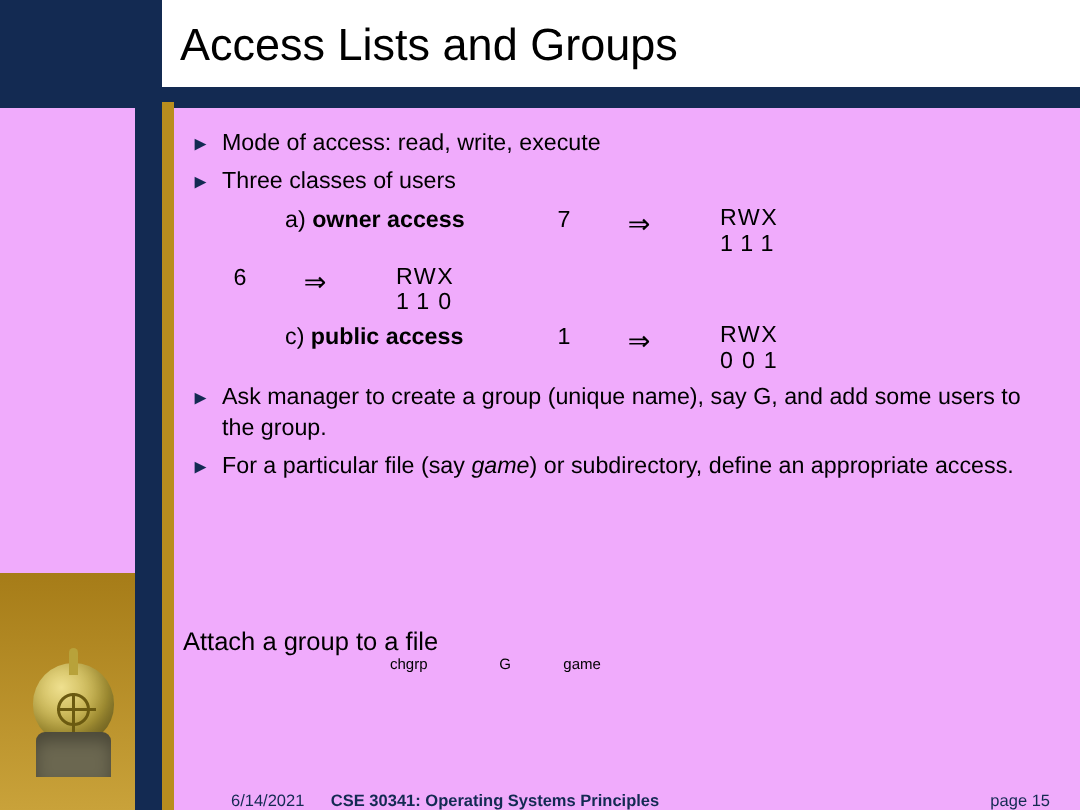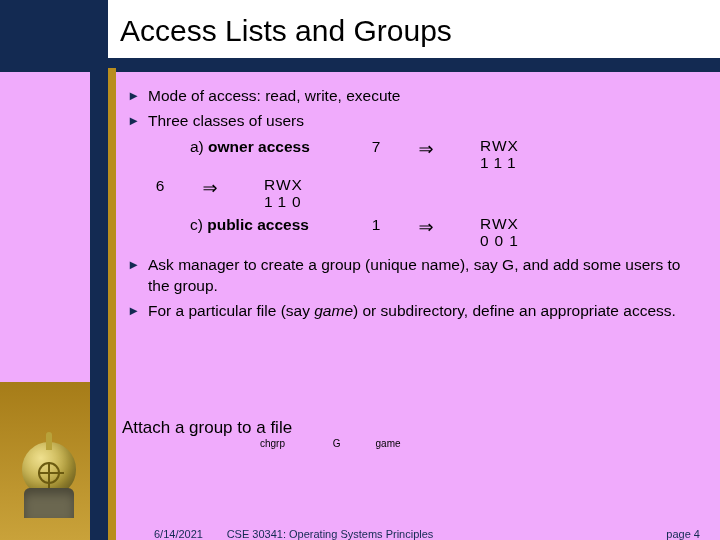--- a/index.html
+++ b/index.html
@@ -43,21 +43,21 @@
   .mini-table .gm { width:60px; padding-left:6px; }
 
   .attach { position:absolute; left:122px; top:418px; font-size:17px; }
   .attach2 { position:absolute; left:260px; top:438px; font-size:10px; }
   .attach2 span { display:inline-block; }
   .attach2 .cmd { width:70px; }
   .attach2 .g { width:40px; }
 
   .footer { position:absolute; left:0; bottom:6px; width:720px; display:flex; align-items:center; font-size:11px; color:#132a52; }
   .footer .date { position:absolute; left:130px;margin-left:24px; }
-  .footer .course { position:absolute; left:0; width:660px; text-align:center; }
+  .footer .course { position:absolute; left:0; width:660px; text-align:center;font-weight:bold; }
   .footer .page { position:absolute; right:20px; }
 </style>
 </head>
 <body>
 
 <div class="slide">
   <div class="top-dark"></div>
   <div class="top-white"></div>
   <div class="title">Access Lists and Groups</div>
 
@@ -124,15 +124,15 @@
   <div class="attach">Attach a group to a file</div>
   <div class="attach2">
     <span class="cmd">chgrp</span>
     <span class="g">G</span>
     <span>game</span>
   </div>
 
   <div class="footer">
     <div class="date">6/14/2021</div>
     <div class="course">CSE 30341: Operating Systems Principles</div>
-    <div class="page">page 4</div>
+    <div class="page">page 15</div>
   </div>
 </div>
 
 </body></html>

